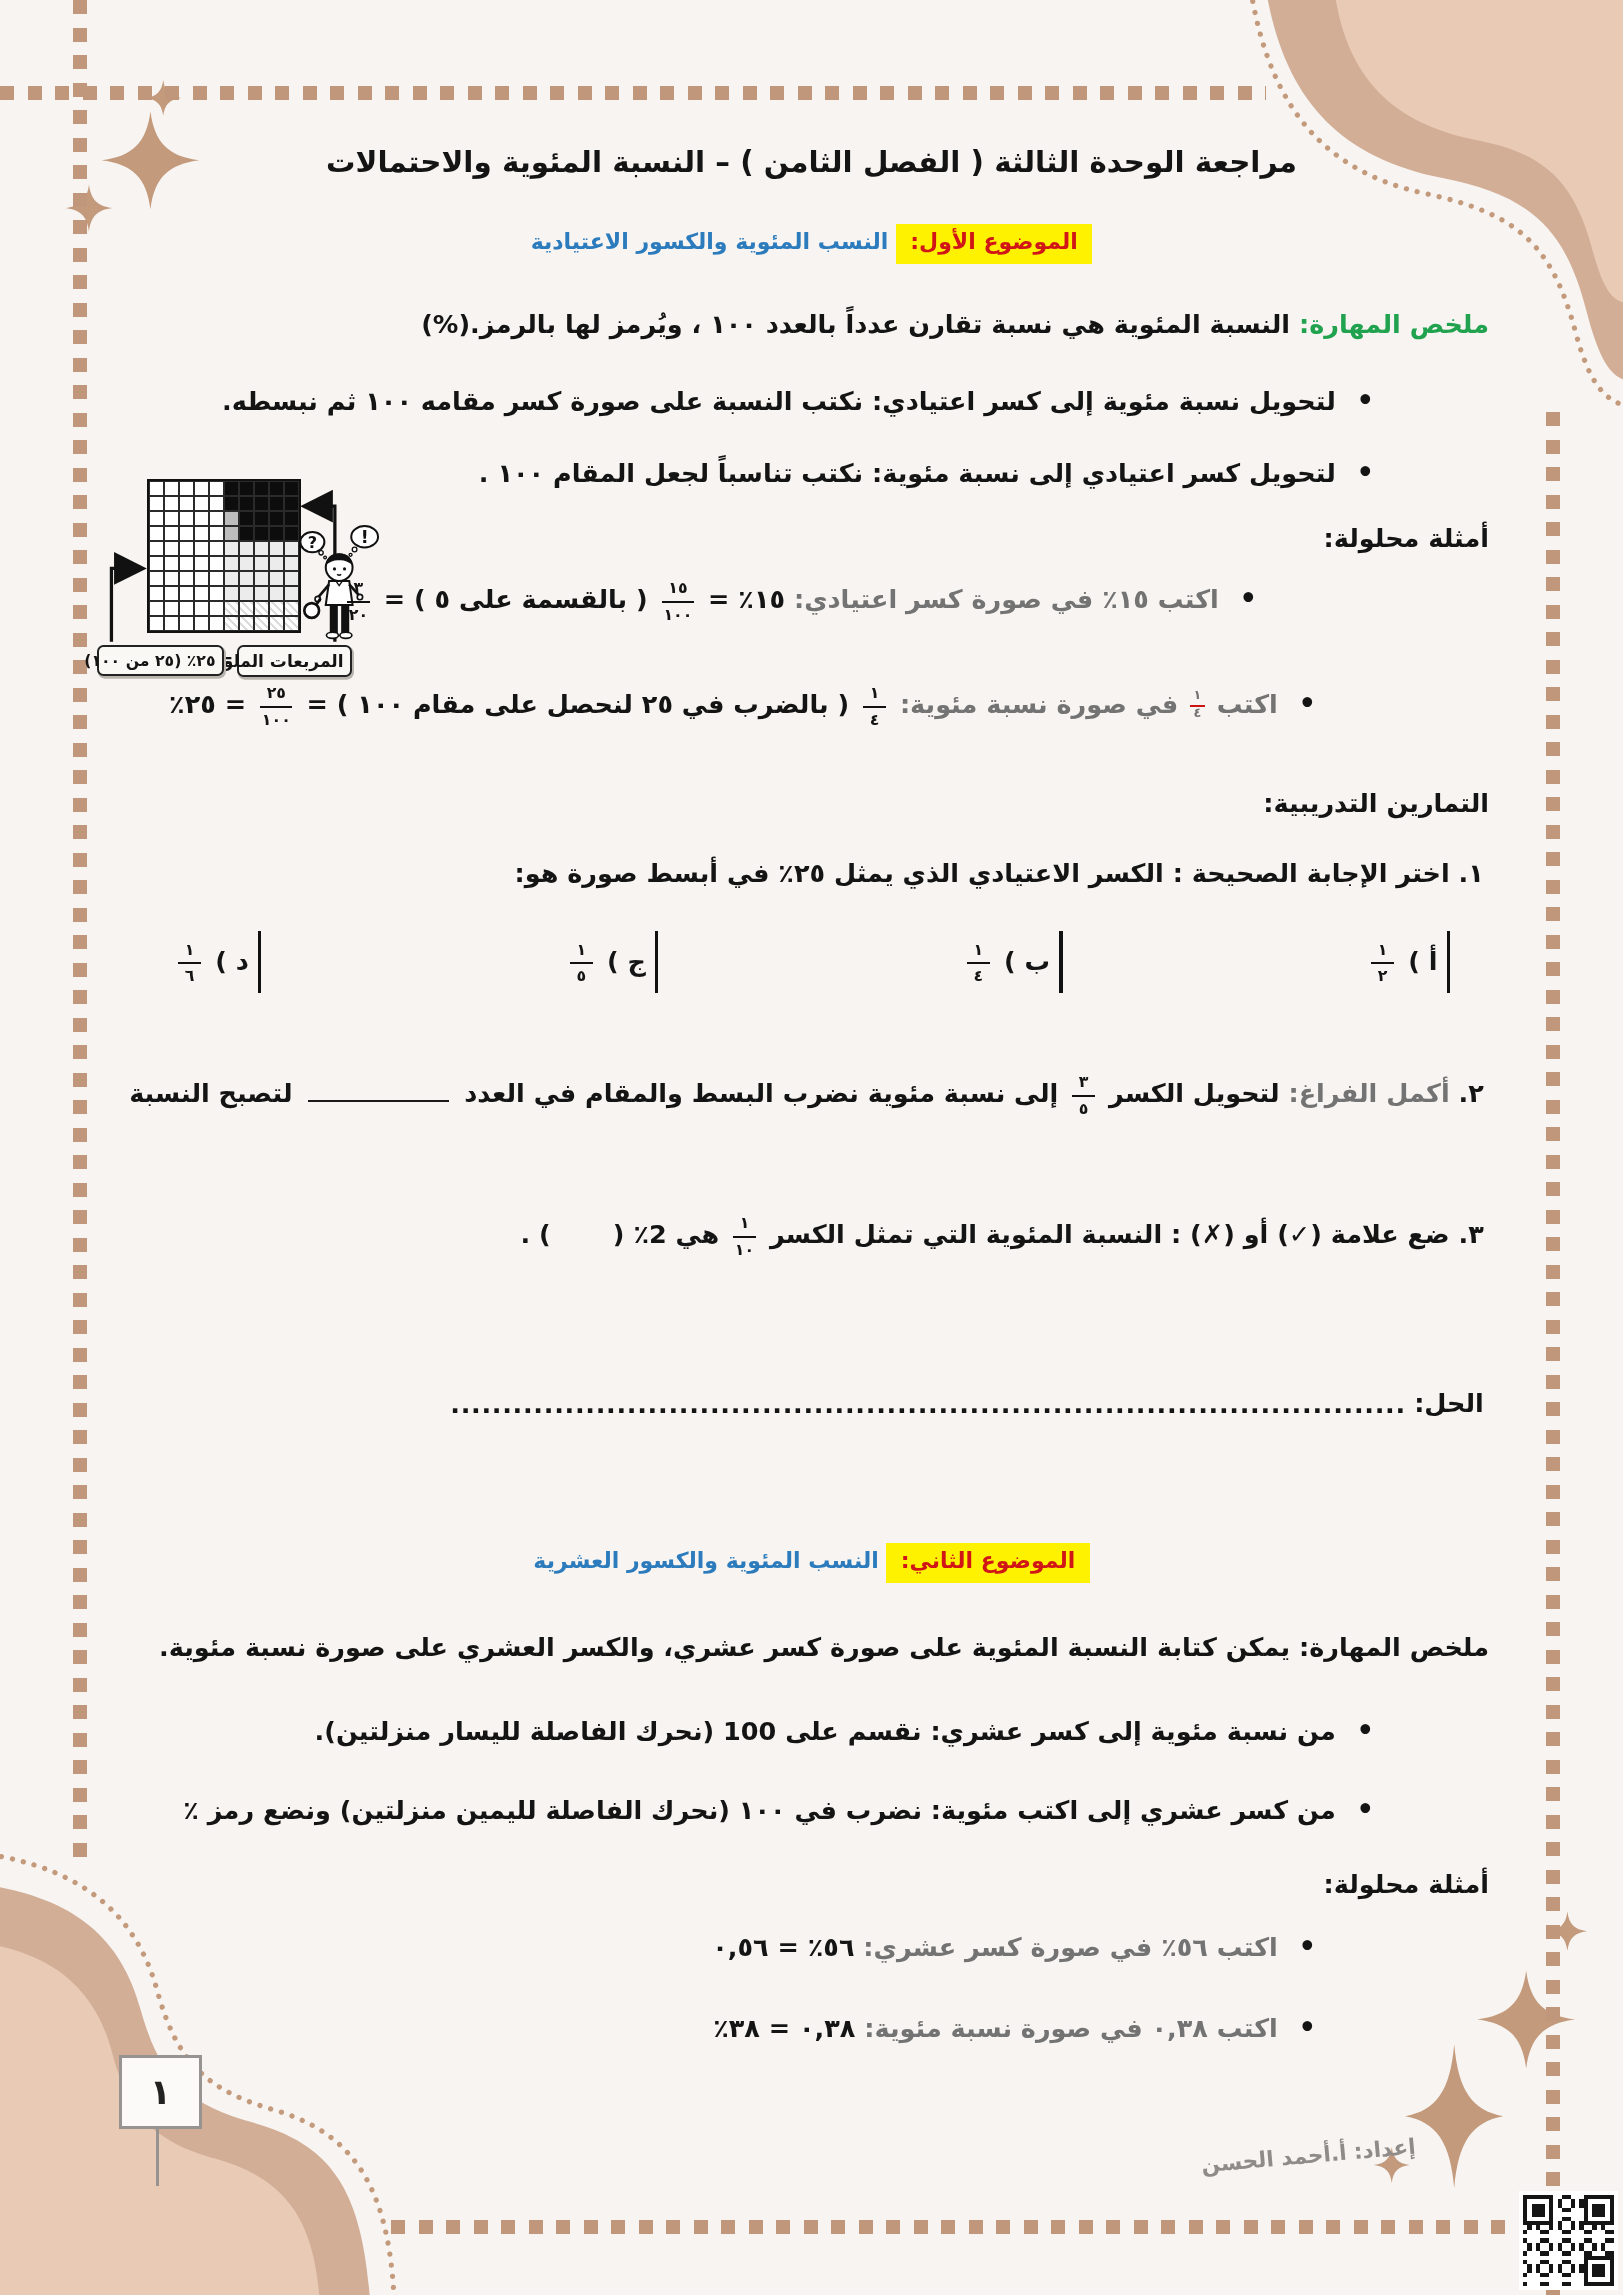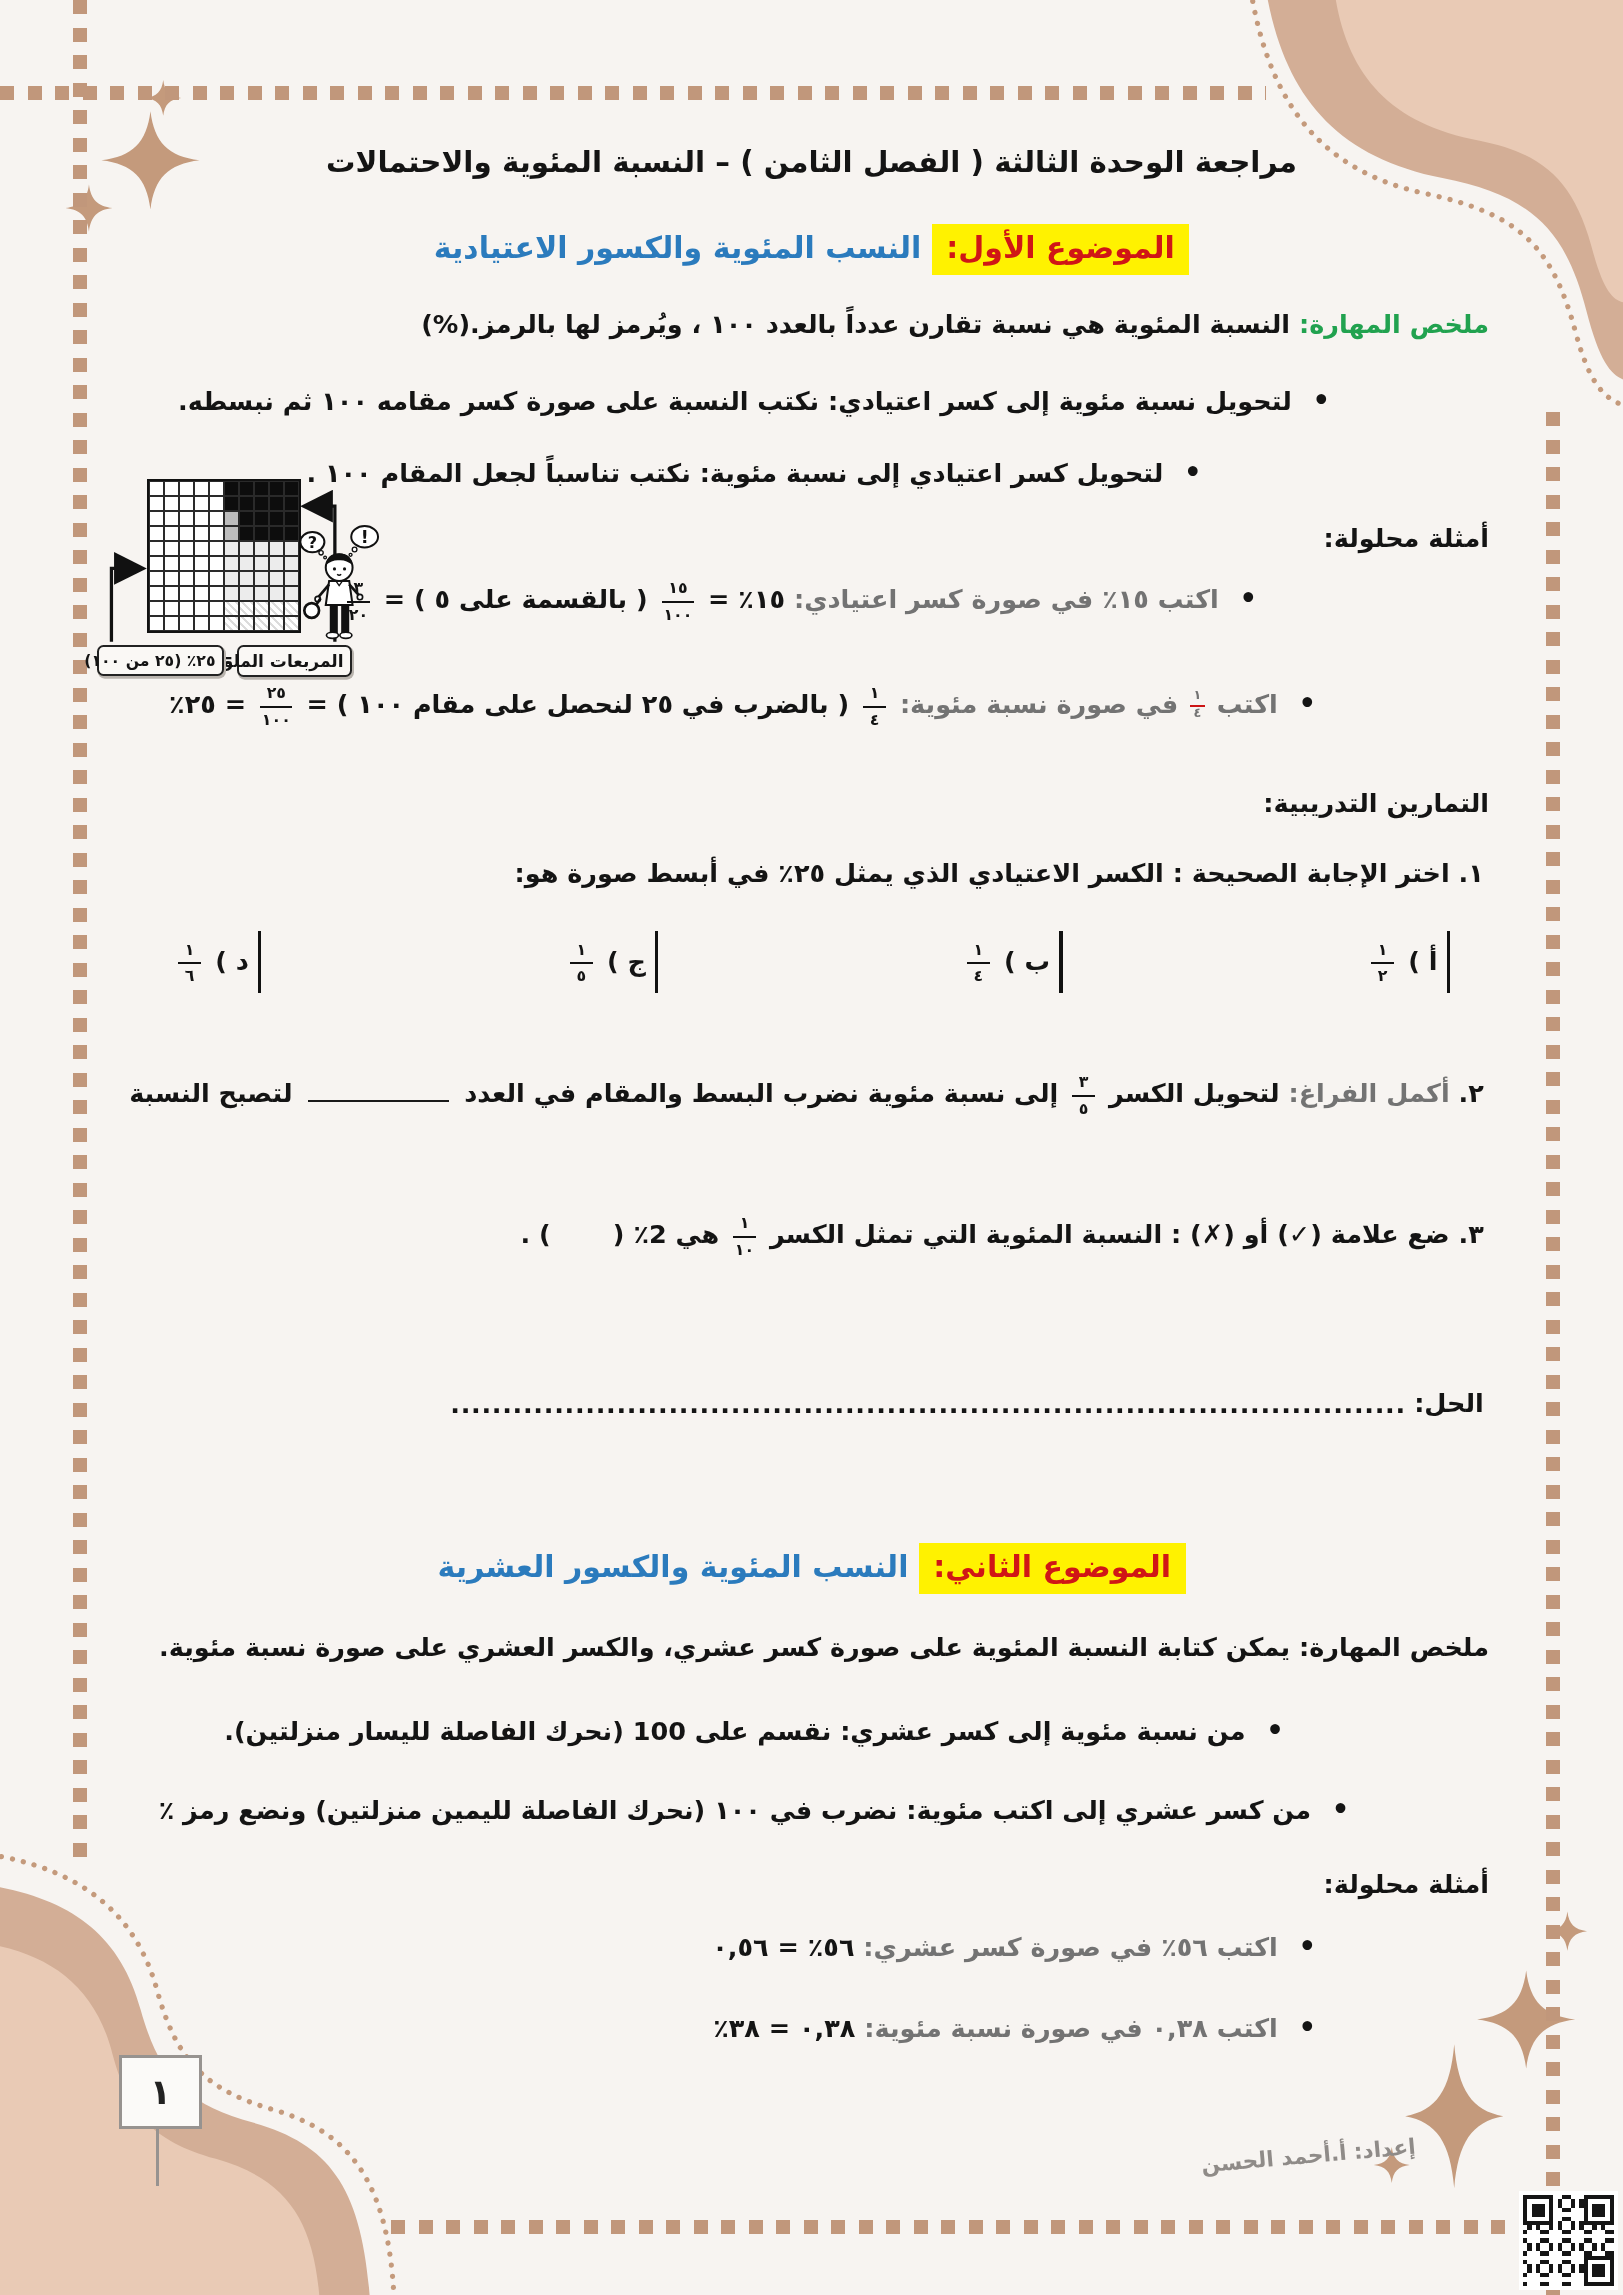--- a/index.html
+++ b/index.html
@@ -20,23 +20,23 @@
   .dash-bottom{top:2220px;left:391px;width:1232px;}
   
   .content{position:absolute;left:134px;right:134px;top:0;bottom:0;font-size:25.5px;line-height:1.3;}
   .blk{position:absolute;right:0;left:0;white-space:nowrap;}
   .center{text-align:center;}
   .right{text-align:right;}
   .hl{background:#fff200;color:#d01616;padding:3.9px 14.4px 7.9px;display:inline-block;}
   .blue{color:#2b7bbd;}
   .green{color:#21a24f;}
   .red{color:#737373;}
-  .topicline{font-size:30px;}
+  .topicline{font-size:22px;}
   .header{font-size:29.4px;}
-  .rule{right:115px;left:0;text-align:center;}
+  .rule{right:115px;left:0;}
   .bdot{font-size:27.5px;margin-left:11.8px;}
   .ex{position:absolute;white-space:nowrap;}
   .q{position:absolute;right:5.2px;left:0;white-space:nowrap;}
   .frac{display:inline-flex;flex-direction:column;align-items:center;vertical-align:middle;line-height:1;margin:0 5.2px;}
   .frac .fn{font-size:0.62em;padding:1.3px 6.5px 4.6px;border-bottom:2.6px solid #111;}
   .frac .fd{font-size:0.62em;padding-top:3.9px;}
   .frac.small{margin:0 2.6px;}
   .frac.small .fn,.frac.small .fd{font-size:0.5em;padding:0.7px 3.9px 2.6px;}
   .frac.small .fn{border-bottom:2px solid #cc1414;}
   .opts{position:absolute;top:931px;right:39px;left:39px;display:flex;justify-content:space-between;align-items:center;}

